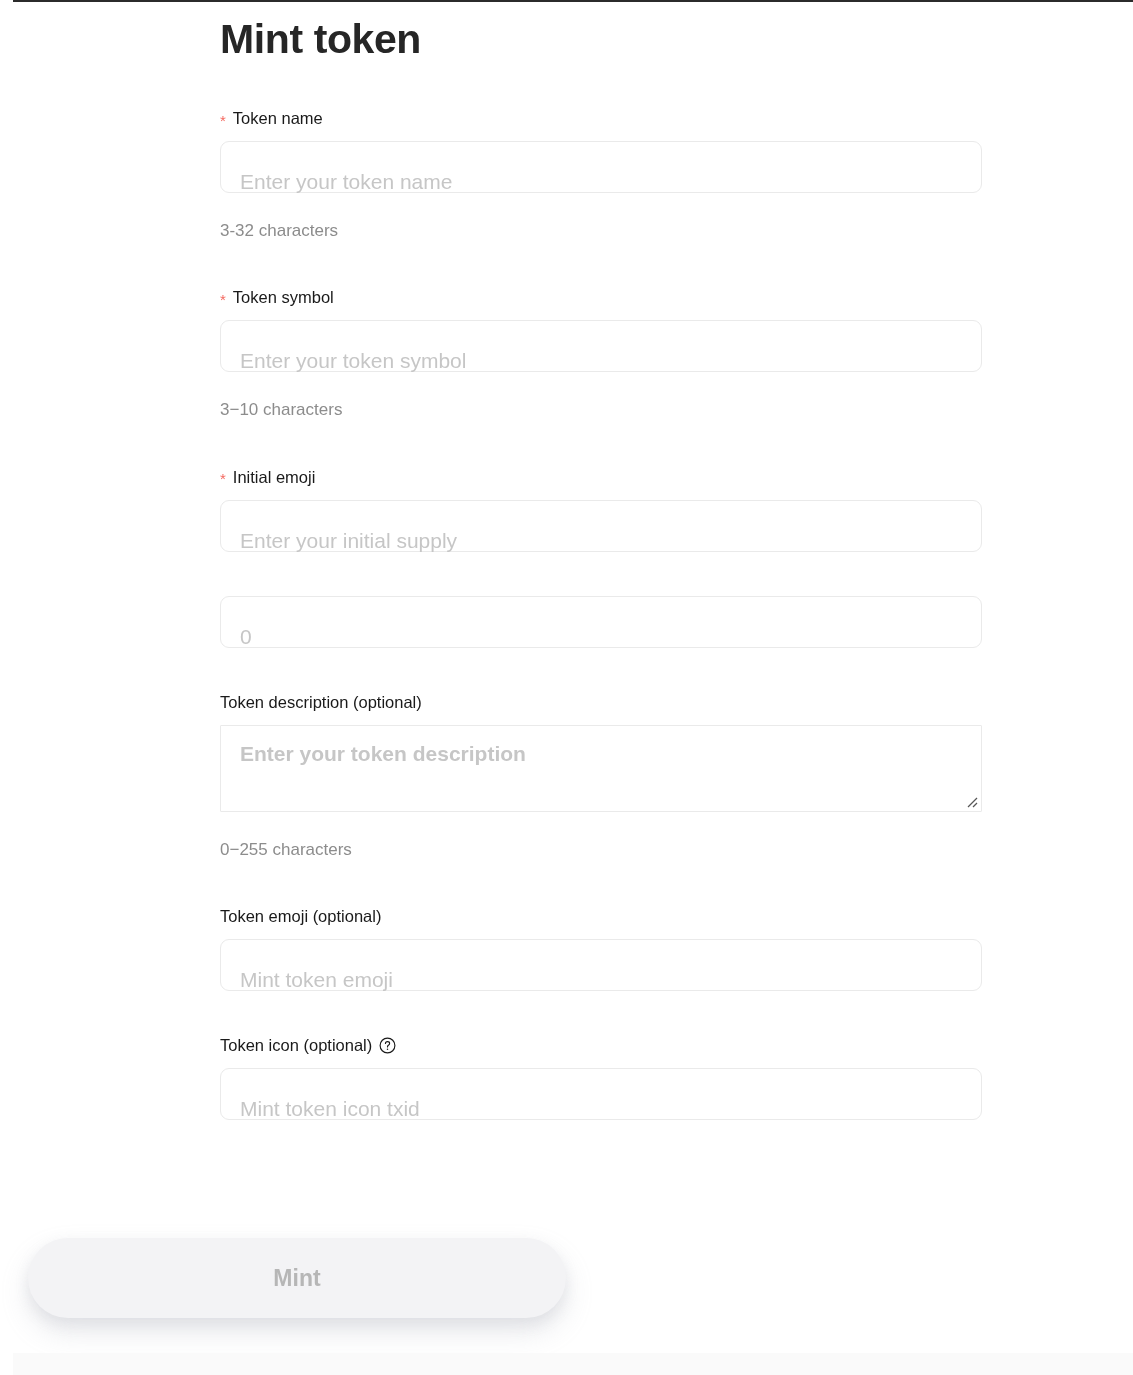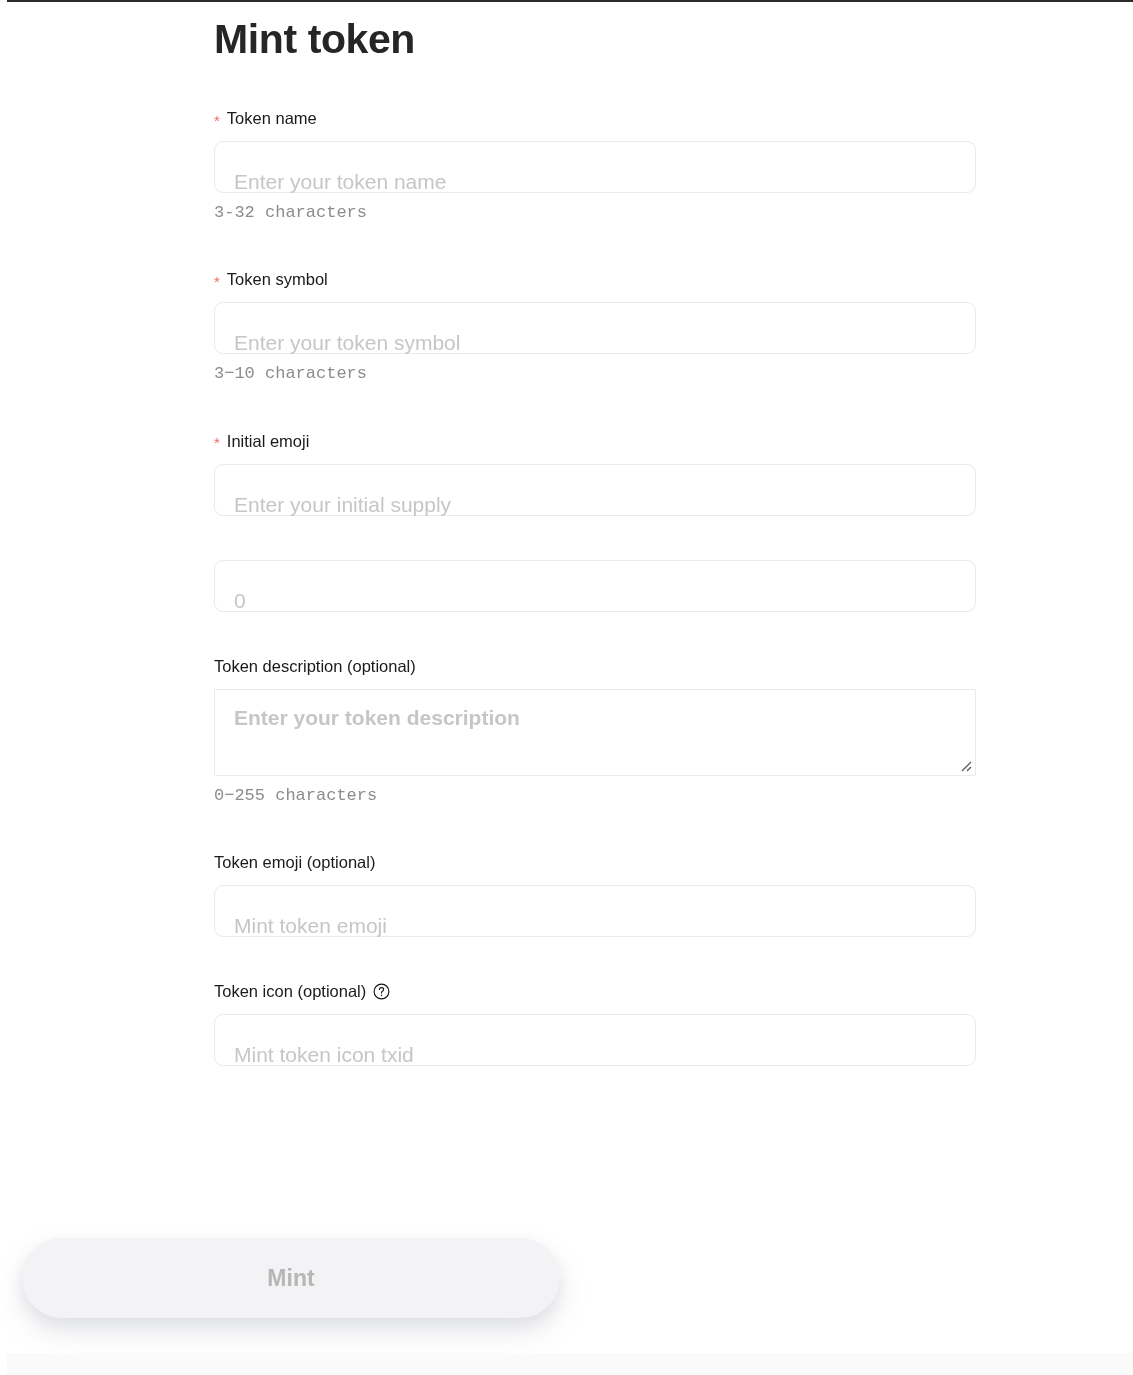--- a/index.html
+++ b/index.html
@@ -22,21 +22,21 @@
   .top-rule {
     position: absolute;
     top: 0; left: 0;
     width: 1133px;
     height: 2px;
     background: #2b2b2b;
   }
 
   .page {
     position: absolute;
-    top: 0; left: 7px;
+    top: 0; left: 13px;
     width: 941px;
     height: 1375px;
     background: #ffffff;
   }
 
   
   .page-title {
     position: absolute;
     left: 207px;
     top: -12px;
@@ -126,24 +126,23 @@
     position: absolute;
     right: 3px;
     bottom: 3px;
     width: 14px;
     height: 14px;
   }
 
   .hint {
     font-size: 17px;
     color: #8c8c8c;
-    margin-top: 10px;
+    margin-top: 28px;
     line-height: 1.2;
     white-space: nowrap;
-    font-family: Liberation Mono, monospace;
   }
 
   .gap-lg { height: 46px; }
   .gap-md { height: 44px; }
 
   
   .btn-wrap {
     position: absolute;
     left: 0;
     top: 1238px;

